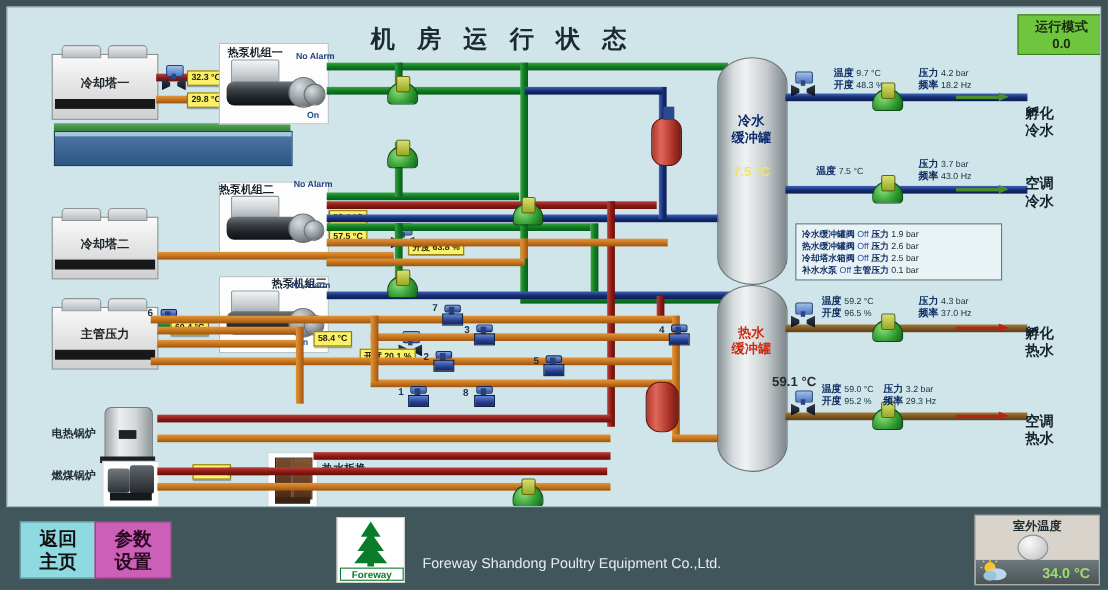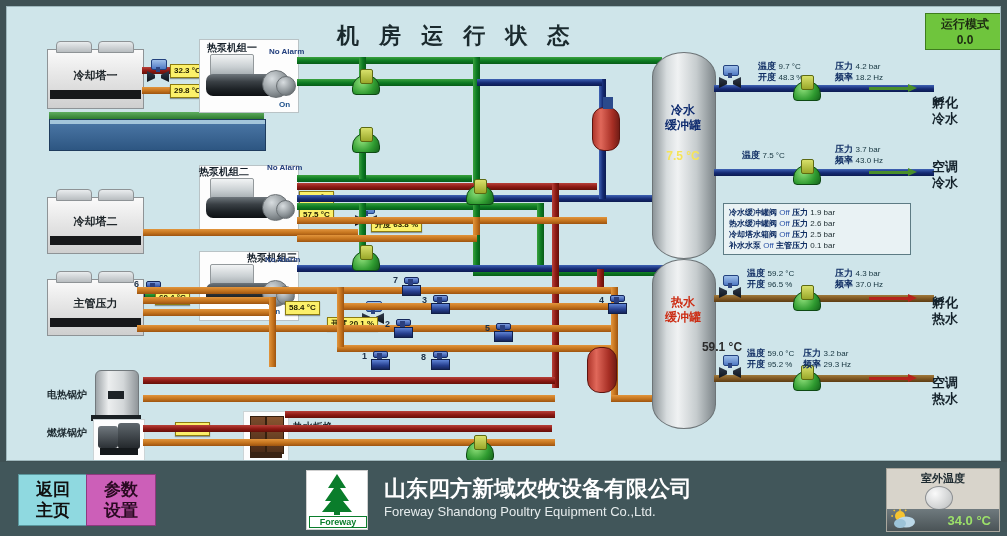--- a/index.html
+++ b/index.html
@@ -581,21 +581,20 @@
 
     <div class="logo" style="left:306px;top:8px;width:60px;height:58px;">
       <svg width="60" height="46" viewBox="0 0 60 46">
         <polygon points="30,3 39,17 33,17 42,30 36,30 45,41 15,41 24,30 18,30 27,17 21,17" fill="#0a7d2b"></polygon>
         <rect x="27" y="37" width="6" height="7" fill="#0a7d2b"></rect>
       </svg>
       <div style="position:absolute;left:2px;bottom:1px;width:56px;text-align:center;font-size:9px;
            font-weight:bold;color:#0a7d2b;border:1px solid #0a7d2b;">Foreway</div>
     </div>
 
-    <div class="cname1" style="left:384px;top:12px;">山东四方新域农牧设备有限公司</div>
     <div class="cname2" style="left:384px;top:42px;">Foreway Shandong Poultry Equipment Co.,Ltd.</div>
 
     <div class="outdoor" style="left:886px;top:6px;width:112px;height:62px;">
       <div class="cap">室外温度</div>
       <div style="position:absolute;left:38px;top:17px;width:26px;height:22px;border-radius:50%;
            background:radial-gradient(circle at 35% 30%,#fafafa,#b9bcbd);border:1px solid #8d9093;"></div>
       <div class="strip"></div>
       <svg style="position:absolute;left:4px;bottom:2px;" width="28" height="20" viewBox="0 0 28 20">
         <circle cx="9" cy="7" r="5" fill="#f6c430"></circle>
         <g stroke="#f6c430" stroke-width="1.4">

